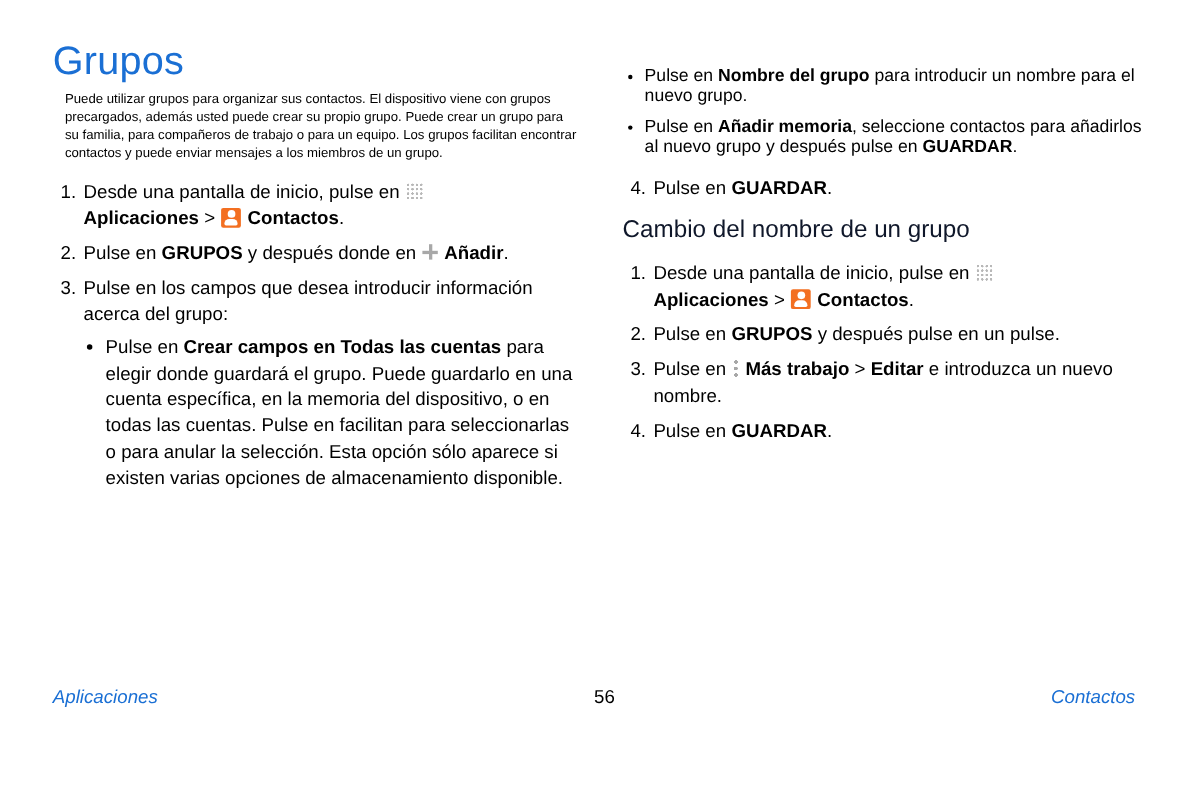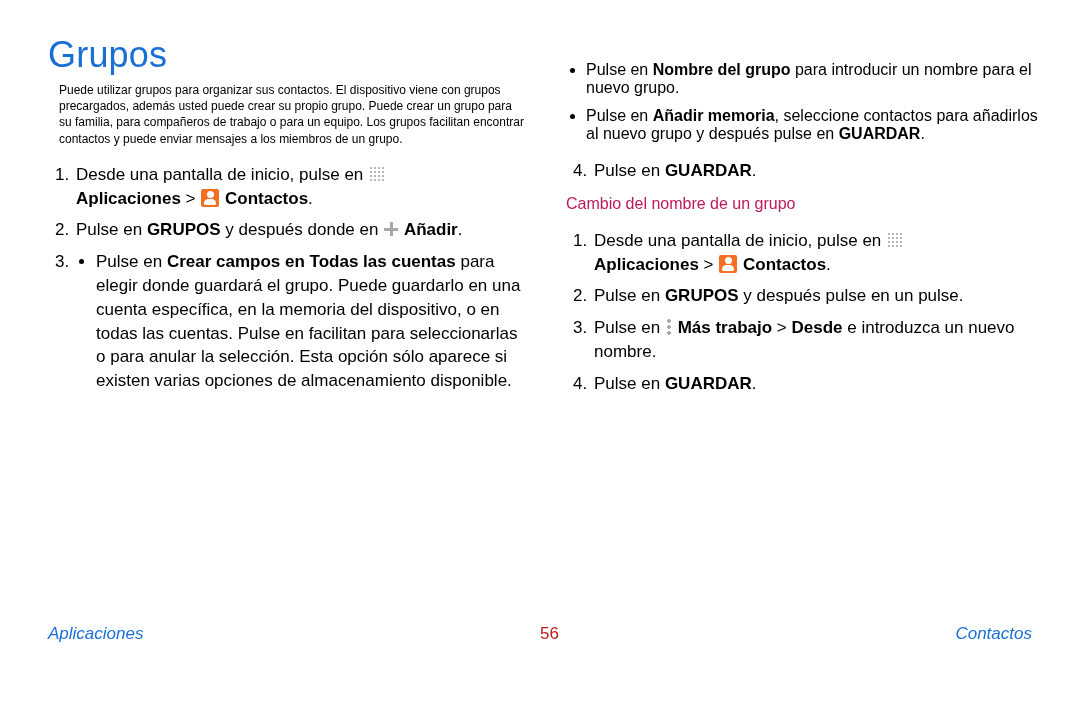--- a/index.html
+++ b/index.html
@@ -30,23 +30,23 @@
   }
   h1 {
     margin: 0 0 6px 0;
     font-size: 36px;
     font-weight: 400;
     color: #1a6fd4;
     letter-spacing: 0.2px;
   }
   h2 {
     margin: 12px 0 4px 0;
-    font-size: 16px;
+    font-size: 22px;
     font-weight: 400;
-    color: #be185d;
+    color: #0f172a;
   }
   p {
     margin: 0 0 10px 11px;
     font-size: 12px;
     line-height: 1.35;
   }
   ol {
     margin: 16px 0 0 0;
     padding-left: 26px;
     font-size: 17px;
@@ -145,21 +145,21 @@
   .footer {
     position: absolute;
     left: 48px; right: 48px; bottom: 16px;
     display: flex;
     justify-content: space-between;
     align-items: center;
     font-size: 17px;
   }
   .footer .fl { color: #1a6fd4; font-style: italic; }
   .footer .fr { color: #1a6fd4; font-style: italic; text-align: right; }
-  .footer .fc { color: #b91c1c; }
+  .footer .fc { color: #000000; }
 </style>
 </head>
 <body>
 
 <div class="page">
   <div class="cols">
 
     <div class="col">
       <h1>Grupos</h1>
       <p>Puede utilizar grupos para organizar sus contactos. El dispositivo viene con grupos precargados, además usted puede crear su propio grupo. Puede crear un grupo para su familia, para compañeros de trabajo o para un equipo. Los grupos facilitan encontrar contactos y puede enviar mensajes a los miembros de un grupo.</p>
@@ -168,20 +168,21 @@
         <li>
           <span>Desde una pantalla de inicio, pulse en </span><span class="icon-apps"></span><br>
           <b>Aplicaciones</b><span> &gt; </span><span class="icon-contact"></span>
           <b> <span>Contactos</span></b><span>.</span>
         </li>
         <li>
           <span>Pulse en </span><b>GRUPOS</b><span> y después donde en </span><span class="icon-plus"></span>
           <b> <span>Añadir</span></b><span>.</span>
         </li>
         <li>
+          <span>Pulse en los campos que desea introducir información acerca del grupo:</span>
           <ul class="sub">
             <li>
               <span>Pulse en </span><b>Crear campos en Todas las cuentas</b><span> para elegir donde guardará el grupo. Puede guardarlo en una cuenta específica, en la memoria del dispositivo, o en todas las cuentas. Pulse en facilitan para seleccionarlas o para anular la selección. Esta opción sólo aparece si existen varias opciones de almacenamiento disponible.</span>
             </li>
           </ul>
         </li>
       </ol>
     </div>
 
     <div class="col">
@@ -204,21 +205,21 @@
         <li>
           <span>Desde una pantalla de inicio, pulse en </span><span class="icon-apps"></span><br>
           <b>Aplicaciones</b><span> &gt; </span><span class="icon-contact"></span>
           <b> <span>Contactos</span></b><span>.</span>
         </li>
         <li>
           <span>Pulse en </span><b>GRUPOS</b><span> y después pulse en un pulse.</span>
         </li>
         <li>
           <span>Pulse en </span><span class="icon-more"></span>
-          <b> <span>Más trabajo</span></b><span> &gt; </span><b>Desde</b><span> e introduzca un nuevo nombre.</span>
+          <b> <span>Más trabajo</span></b><span> &gt; </span><b>Editar</b><span> e introduzca un nuevo nombre.</span>
         </li>
         <li>
           <span>Pulse en </span><b>GUARDAR</b><span>.</span>
         </li>
       </ol>
     </div>
   </div>
 
   <div class="footer">
     <span class="fl">Aplicaciones</span>

